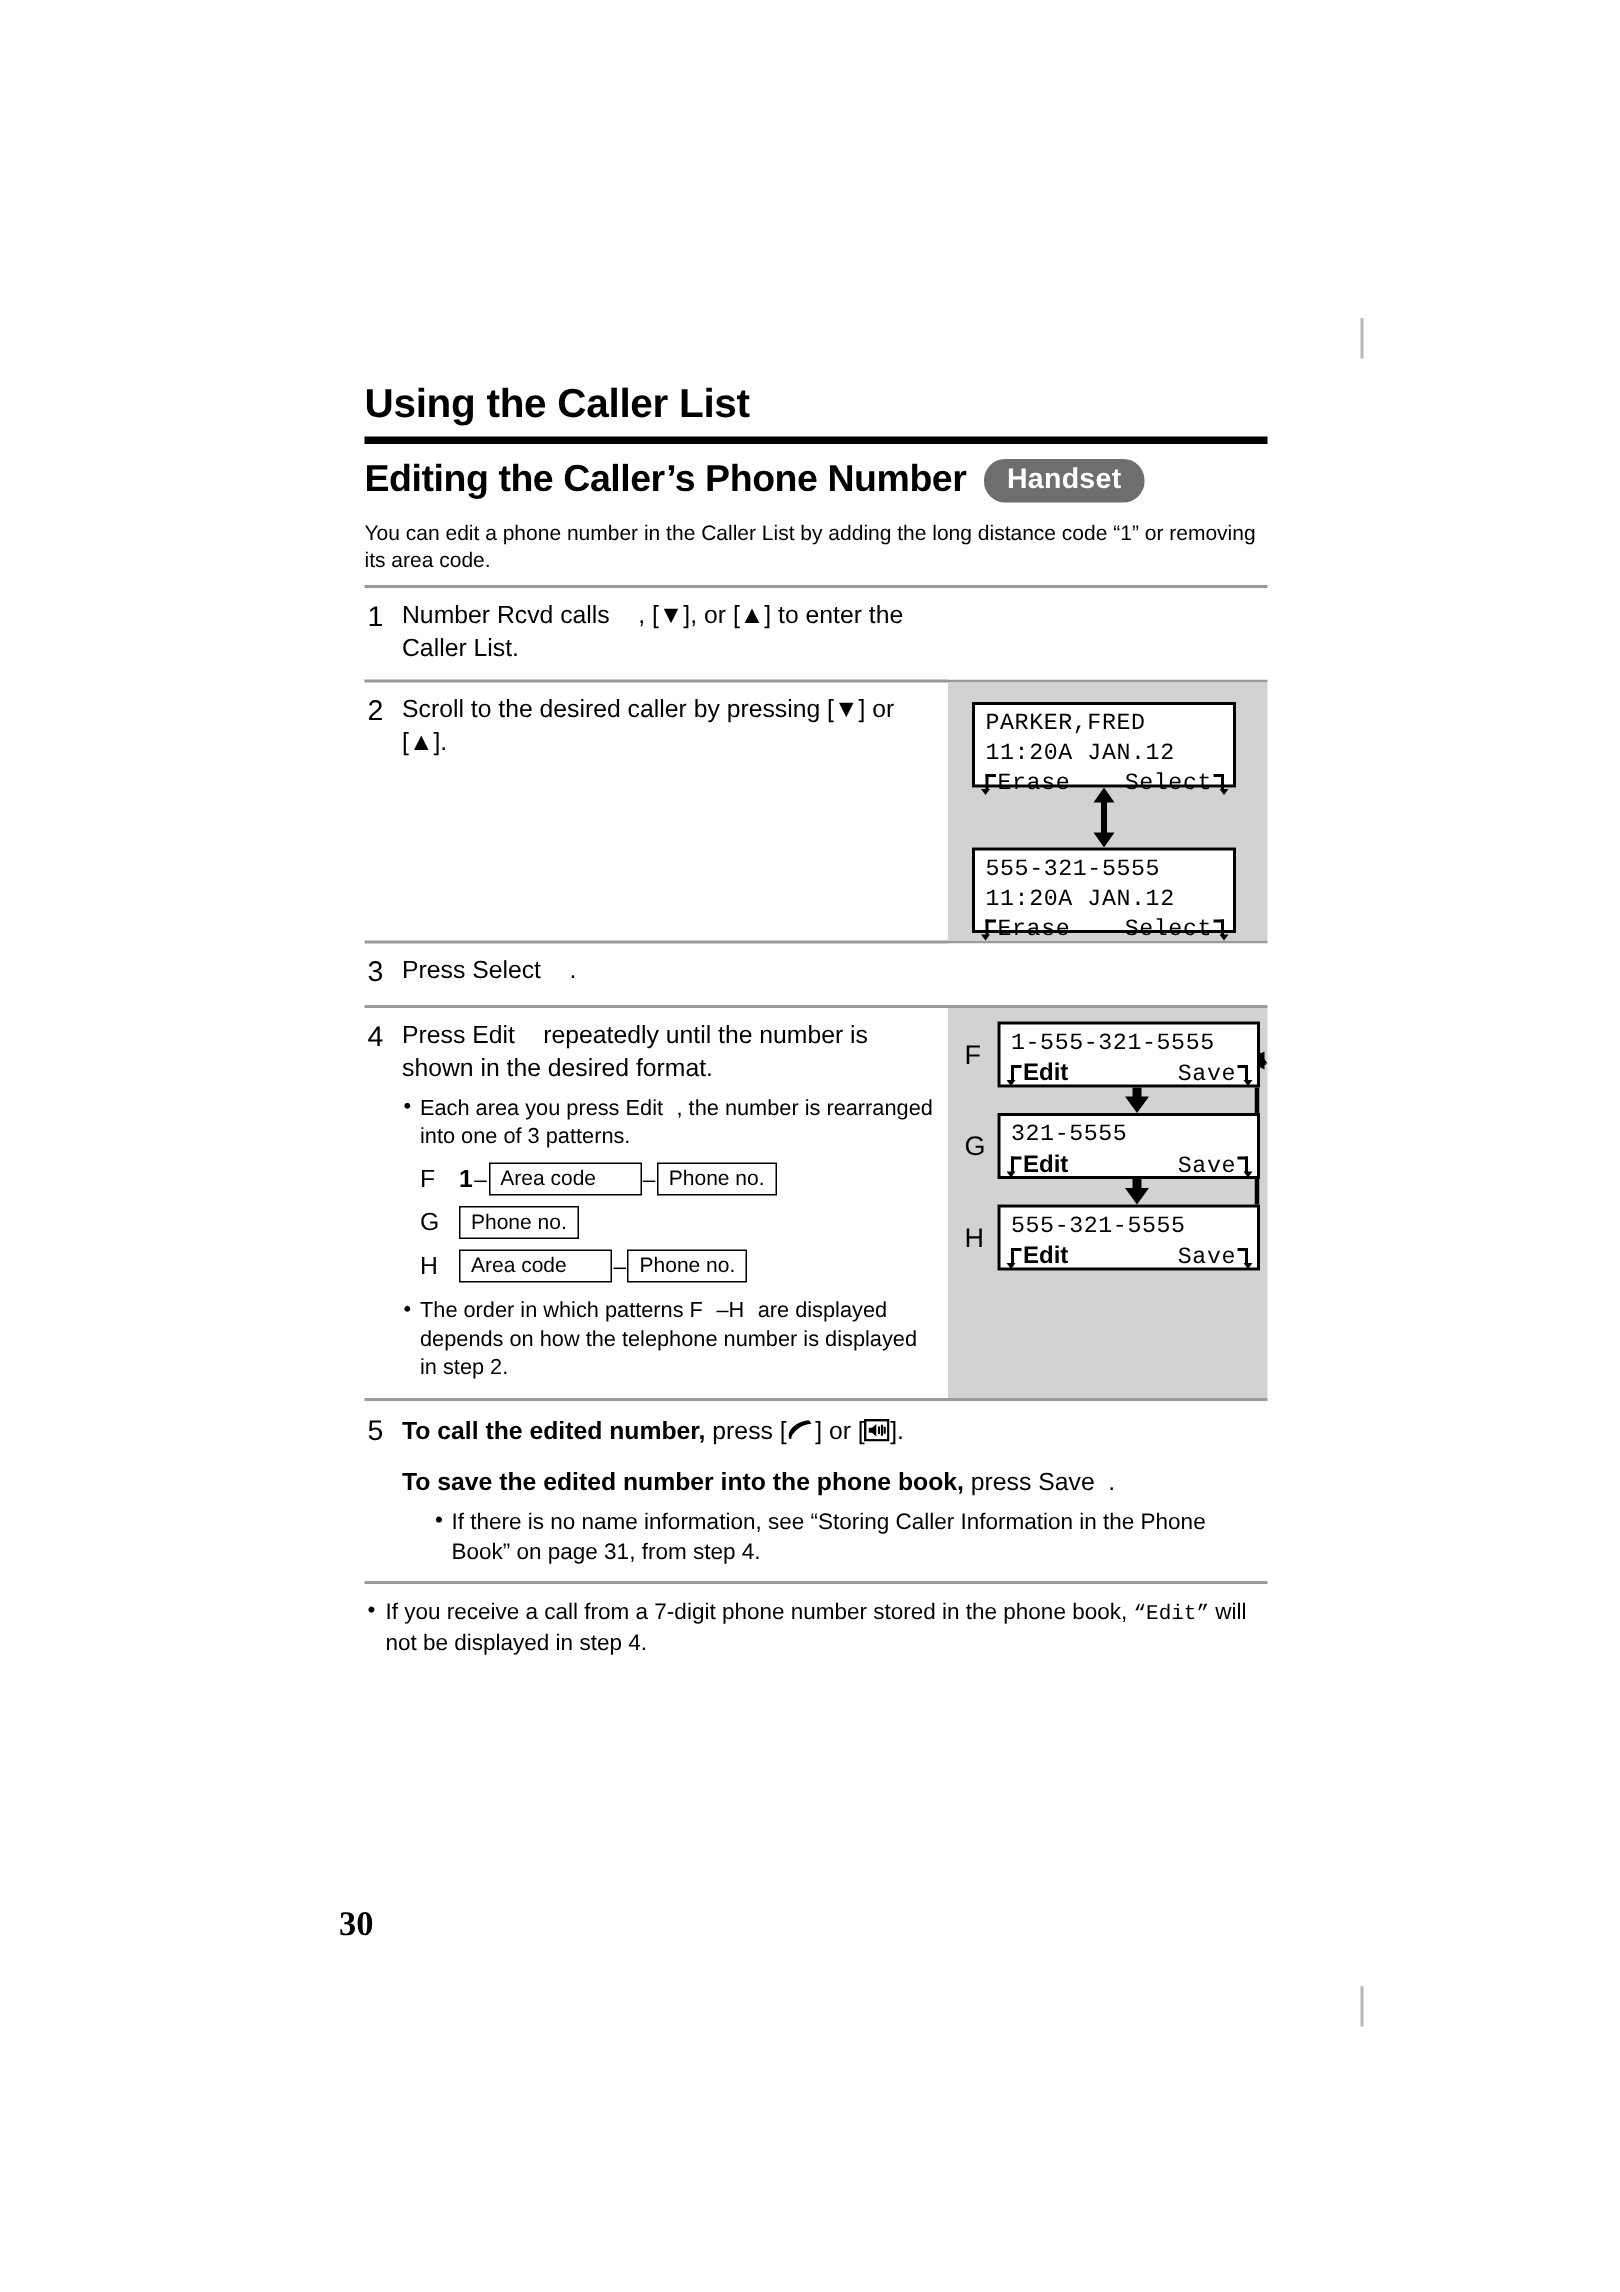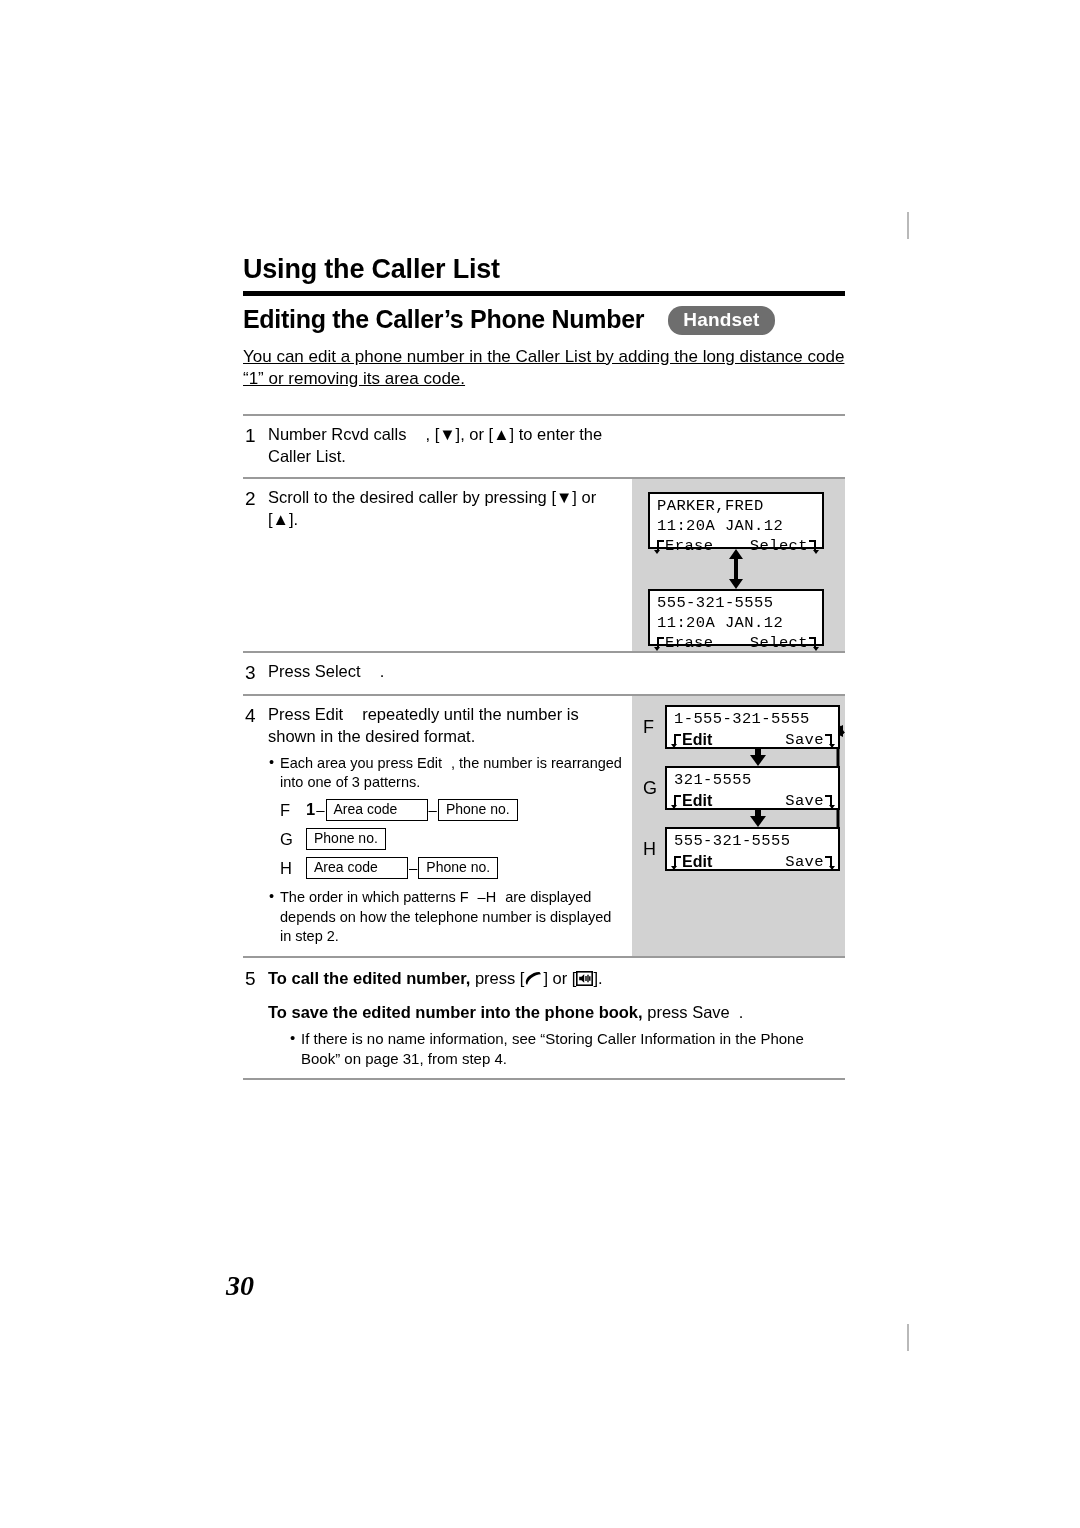--- a/index.html
+++ b/index.html
@@ -48,45 +48,44 @@
     line-height: 1.1;
   }
   .rule-thick {
     height: 5px;
     background: #000;
     margin: 0 0 10px 0;
   }
   .section-row {
     display: flex;
     align-items: center;
-    gap: 24px;
+    gap: 12px;
     margin-bottom: 11px;
   }
   h2.section {
     font-size: 25px;
     font-weight: bold;
     letter-spacing: -0.3px;
     margin: 0;
     line-height: 1.1;
   }
   .badge {
     background: #6e6e6e;
     color: #ffffff;
     font-size: 19px;
     font-weight: bold;
     border-radius: 14px;
     padding: 3px 15px 4px 15px;
     line-height: 1.15;
     letter-spacing: 0.2px;
   }
   p.intro {
-    font-size: 17px;
+    font-size: 14px;
     line-height: 1.32;
-    margin: 0 0 24px 0;
-    text-decoration: underline;
+    margin: 0 0 8px 0;
   }
 
   
   .steps {
     border-top: 2px solid #9a9a9a;
     position: relative;
   }
   .step-row {
     display: flex;
     border-bottom: 2px solid #9a9a9a;
@@ -358,22 +357,21 @@
     font-family: "Liberation Mono", "DejaVu Sans Mono", monospace;
     font-size: 14px;
   }
 
   .page-num {
     position: absolute;
     left: 226px;
     top: 1258px;
     font-family: "Liberation Serif", serif;
     font-weight: bold;
-    font-style: italic;
-    font-size: 28px;
+    font-size: 23px;
   }
 </style>
 </head>
 <body>
 
 <div class="page">
 
   <div class="crop-mark crop-top"></div>
   <div class="crop-mark crop-bottom"></div>
 
@@ -567,20 +565,21 @@
 
         <ul class="bullets" style="margin-left:21px;font-size:15px;">
           <li>If there is no name information, see “Storing Caller Information in the Phone Book” on page 31, from step 4.</li>
         </ul>
       </div>
 
     </div>
 
     <div class="notes">
       <ul>
+        <li><span>If you receive a call from a 7-digit phone number stored in the phone book,</span> <span class="mono-q">“Edit”</span> <span>will not be displayed in step 4.</span></li>
       </ul>
     </div>
 
   </div>
 
   <div class="page-num">30</div>
 
 </div>
 
 </body></html>

